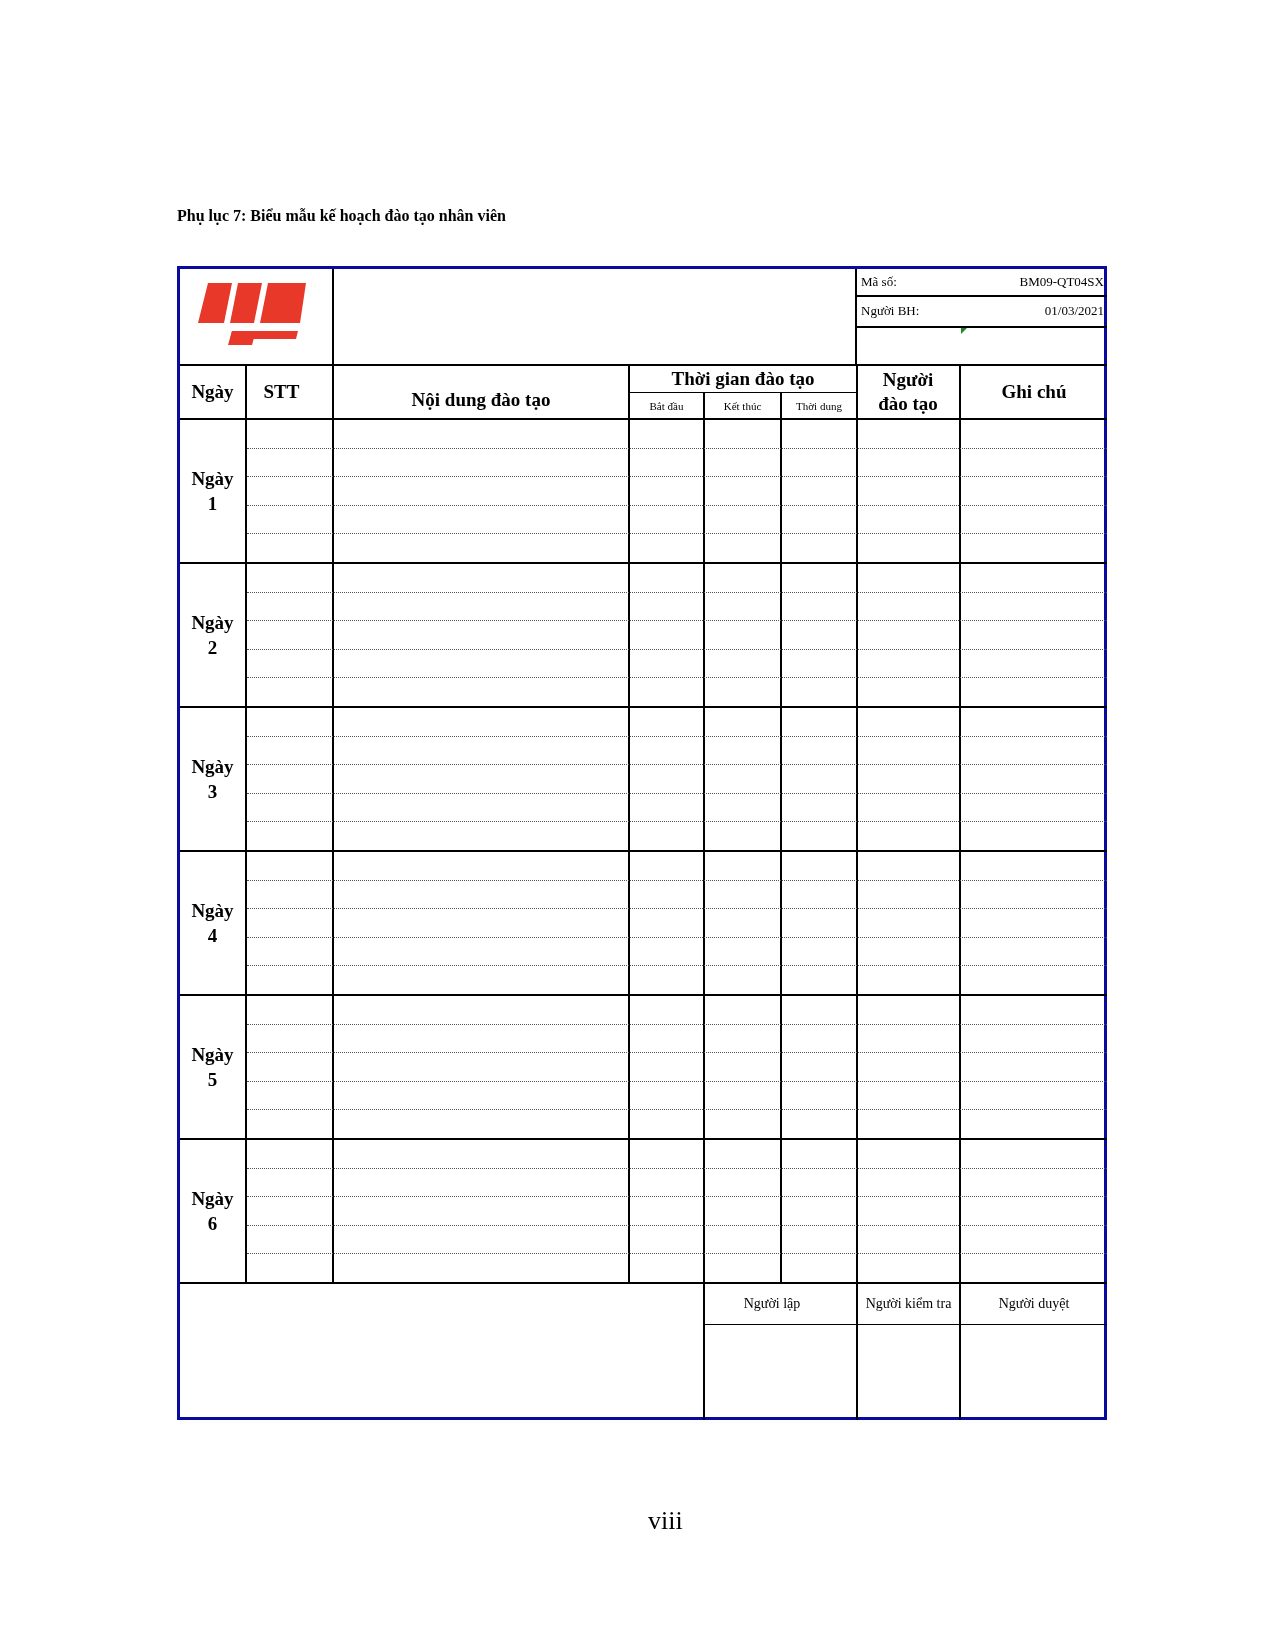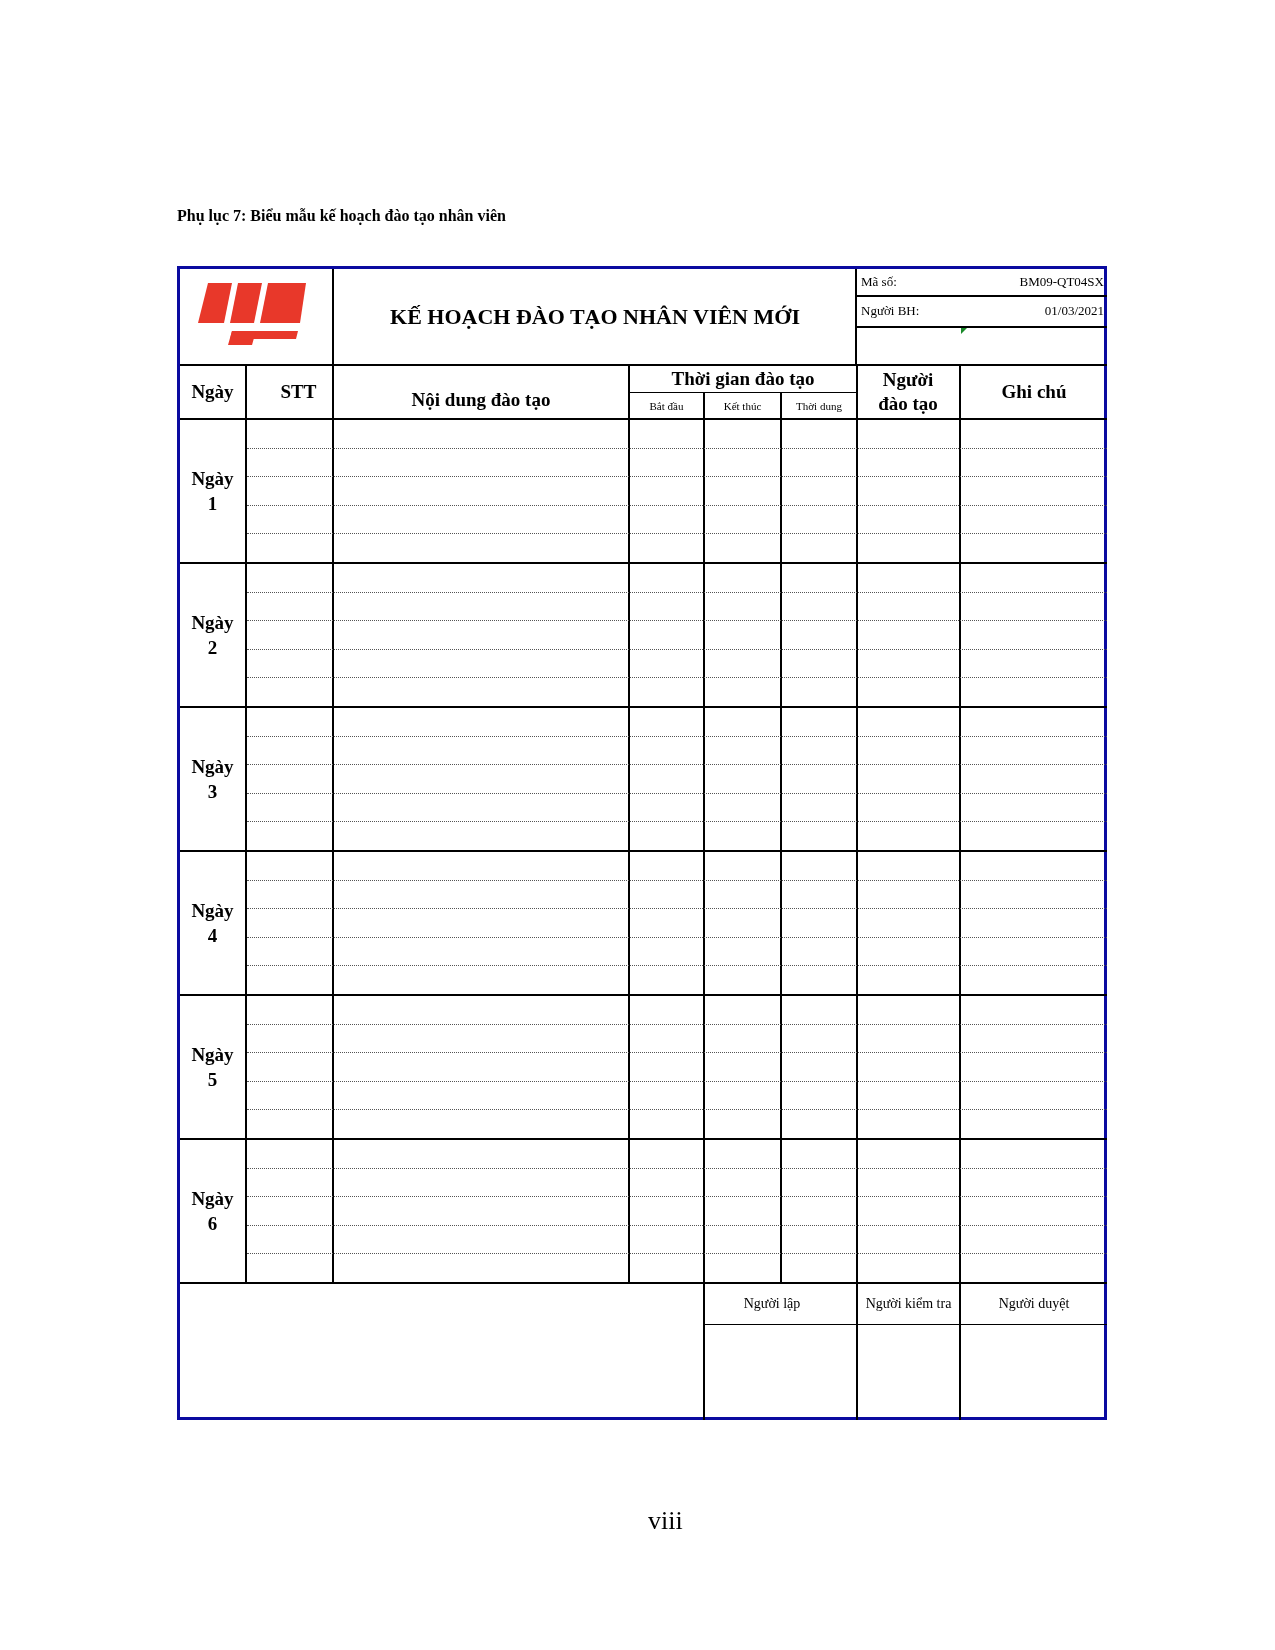--- a/index.html
+++ b/index.html
@@ -32,40 +32,39 @@
     <svg width="110" height="62" viewBox="0 0 110 62" style="position:absolute;left:18px;top:14px;">
       <polygon points="10,0 34,0 26,40 0,40" fill="#e8382a"></polygon>
       <polygon points="40,0 64,0 56,40 32,40" fill="#e8382a"></polygon>
       <polygon points="70,0 108,0 102,40 62,40" fill="#e8382a"></polygon>
       <polygon points="34,48 100,48 98,56 32,56" fill="#e8382a"></polygon>
       <polygon points="34,48 58,48 54,62 30,62" fill="#e8382a"></polygon>
     </svg>
   </div>
   <div class="vl" style="left:152px;top:0;height:95px;"></div>
 
-  <div class="cell-text main-title" style="left:154px;top:0;width:522px;height:95px;">KẾ HOẠCH ĐÀO TẠO NHÂN VIÊN MỚI</div>
 
   <div class="vl" style="left:675px;top:0;height:95px;"></div>
 
   <div class="abs" style="left:677px;top:0;width:250px;height:27px;">
     <span class="info-label" style="top:5px;">Mã số:</span>
     <span class="info-value" style="top:5px;">BM09-QT04SX</span>
   </div>
   <div class="hl" style="left:677px;top:26px;width:250px;"></div>
   <div class="abs" style="left:677px;top:28px;width:250px;height:30px;">
     <span class="info-label" style="top:6px;">Người BH:</span>
     <span class="info-value" style="top:6px;">01/03/2021</span>
   </div>
   <div class="hl" style="left:677px;top:57px;width:250px;"></div>
   <div style="position:absolute;left:781px;top:59px;width:0;height:0;border-left:6px solid #1a8a2a;border-bottom:6px solid transparent;"></div>
 
   <div class="hl" style="left:0;top:95px;width:927px;"></div>
 
   <div class="cell-text hdr" style="left:0;top:97px;width:65px;height:52px;">Ngày</div>
-  <div class="cell-text hdr" style="left:72px;top:97px;width:93px;height:52px;">STT</div>
+  <div class="cell-text hdr" style="left:55px;top:97px;width:93px;height:52px;">STT</div>
   <div class="cell-text hdr" style="left:154px;top:97px;width:294px;height:68px;">Nội dung đào tạo</div>
   <div class="cell-text hdr" style="left:450px;top:97px;width:226px;height:26px;">Thời gian đào tạo</div>
   <div class="hl-thin" style="left:450px;top:123px;width:226px;"></div>
   <div class="cell-text sub" style="left:450px;top:124px;width:73px;height:25px;">Bắt đầu</div>
   <div class="cell-text sub" style="left:525px;top:124px;width:75px;height:25px;">Kết thúc</div>
   <div class="cell-text sub" style="left:602px;top:124px;width:74px;height:25px;">Thời dung</div>
   <div class="cell-text hdr" style="left:677px;top:97px;width:102px;height:52px;flex-direction:column;">
     <span>Người</span>
     <span>đào tạo</span>
   </div>

